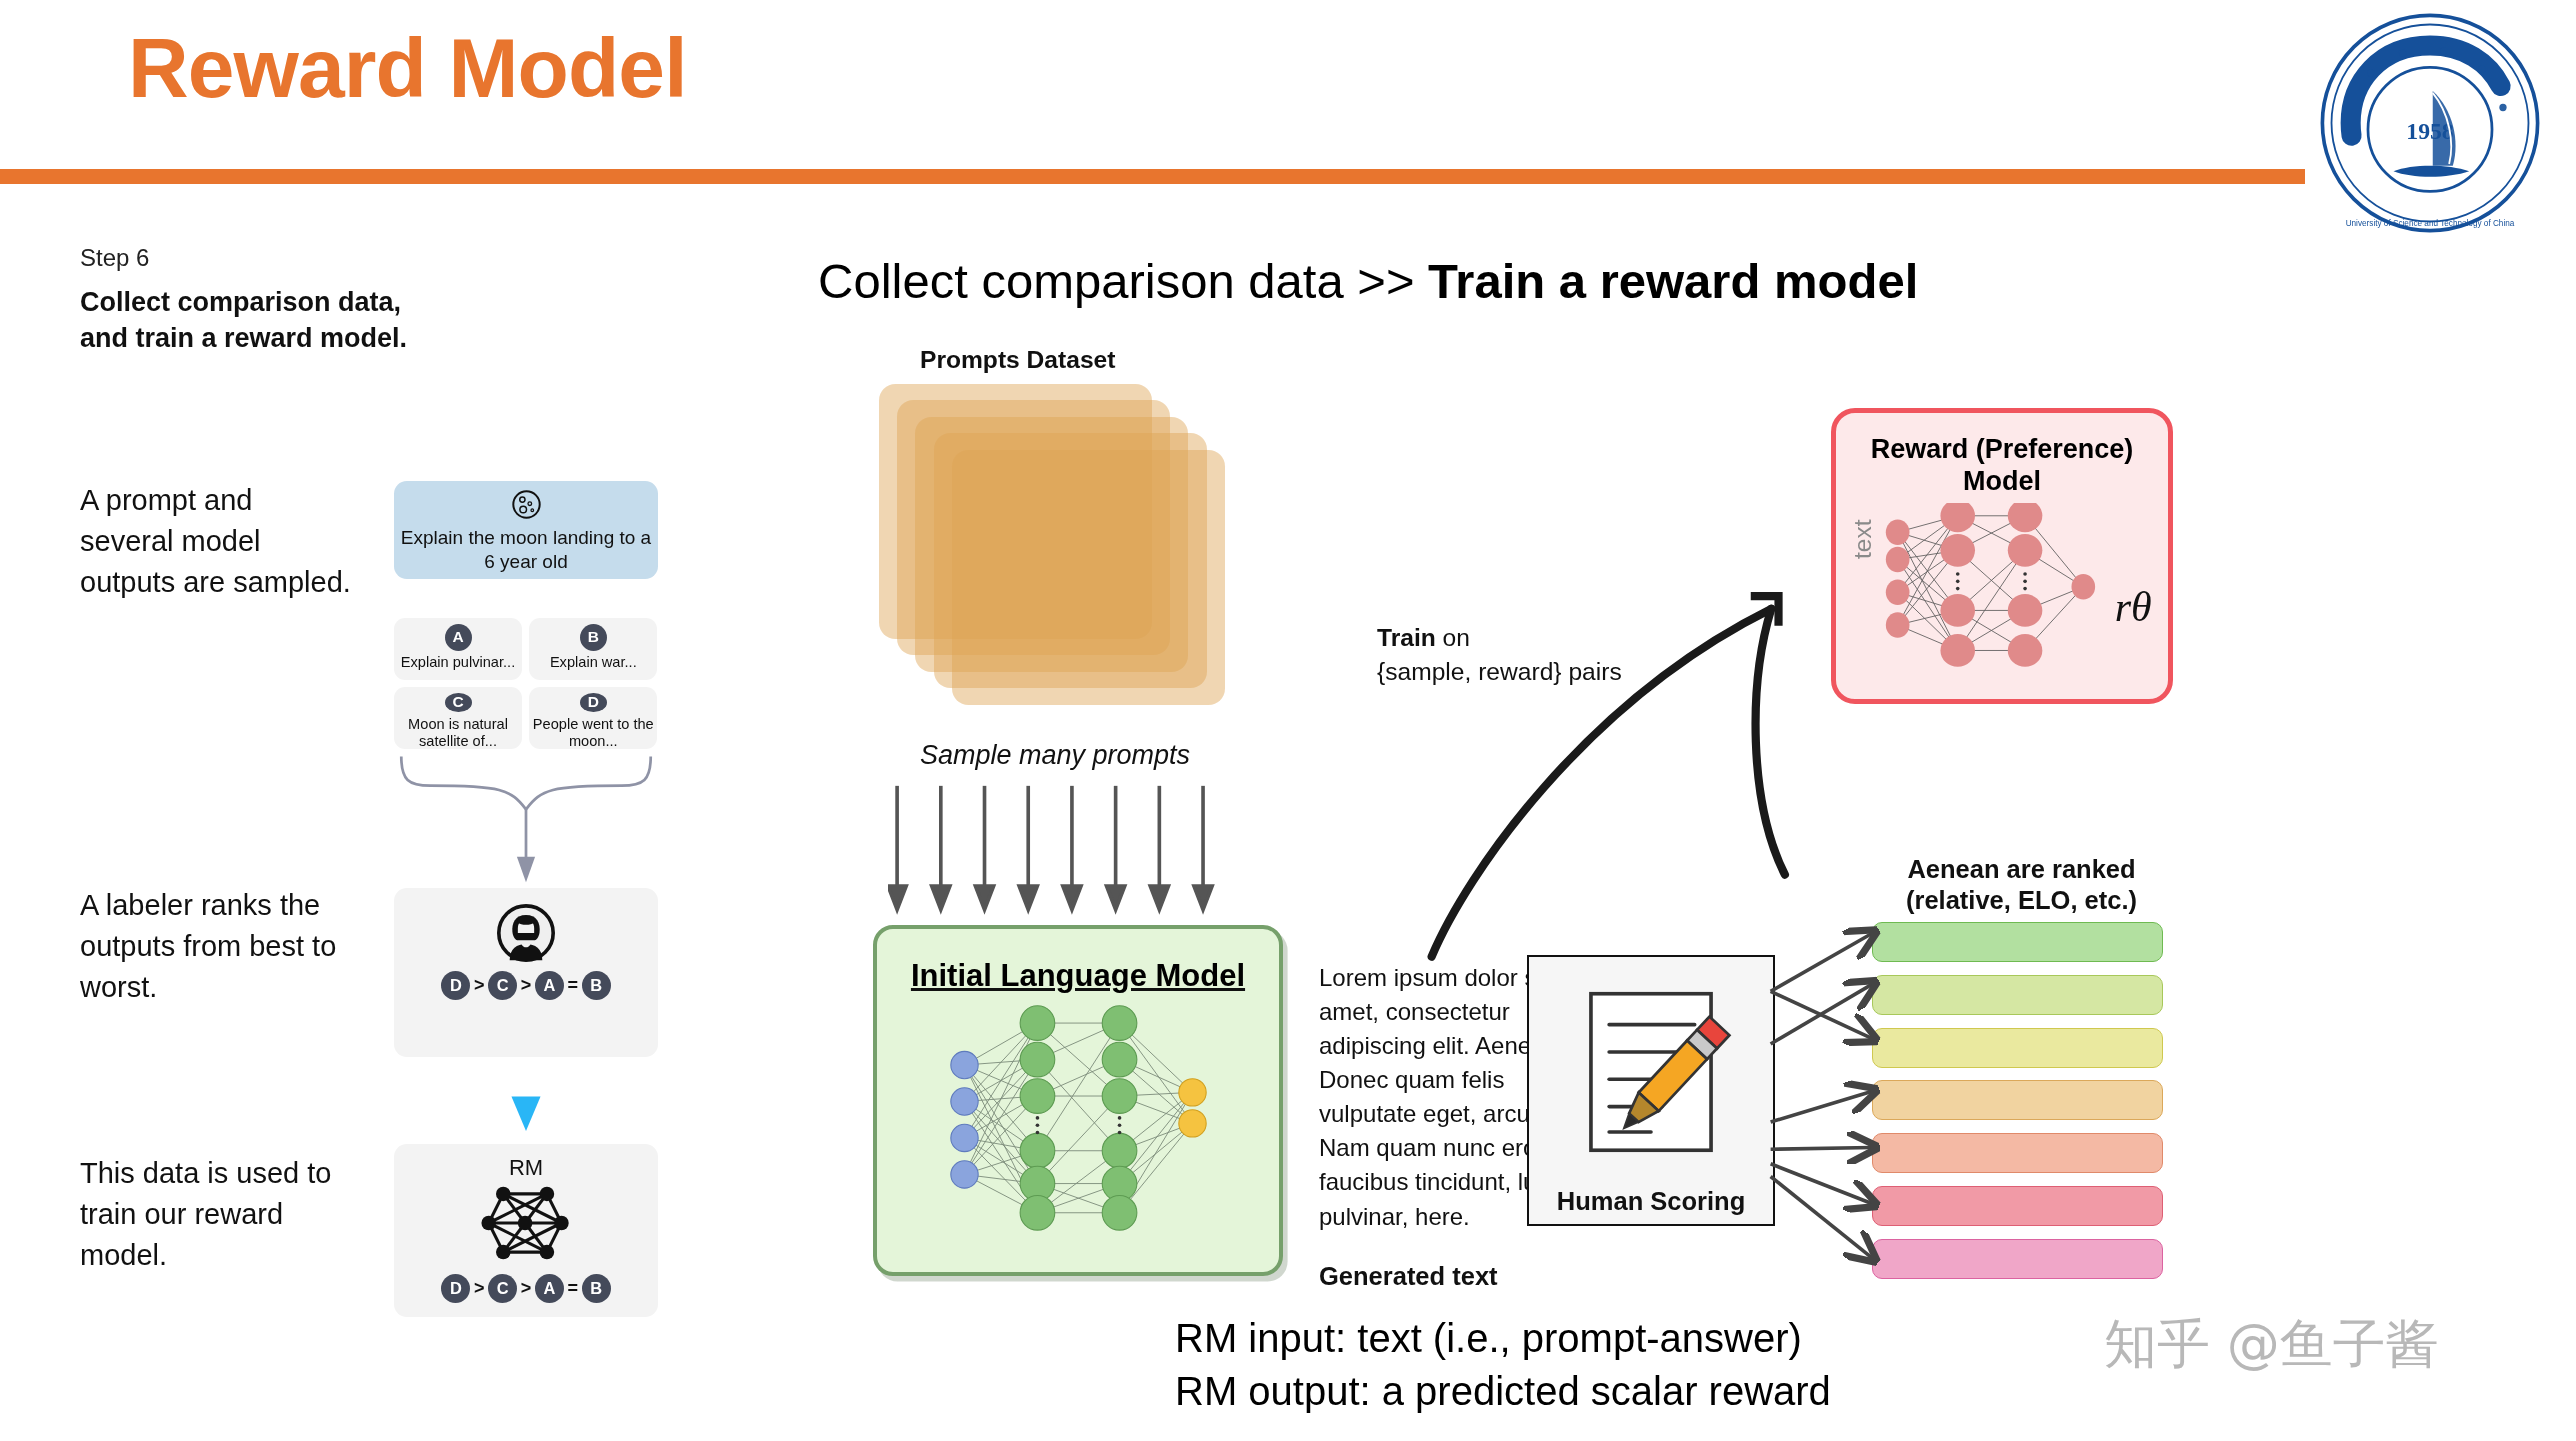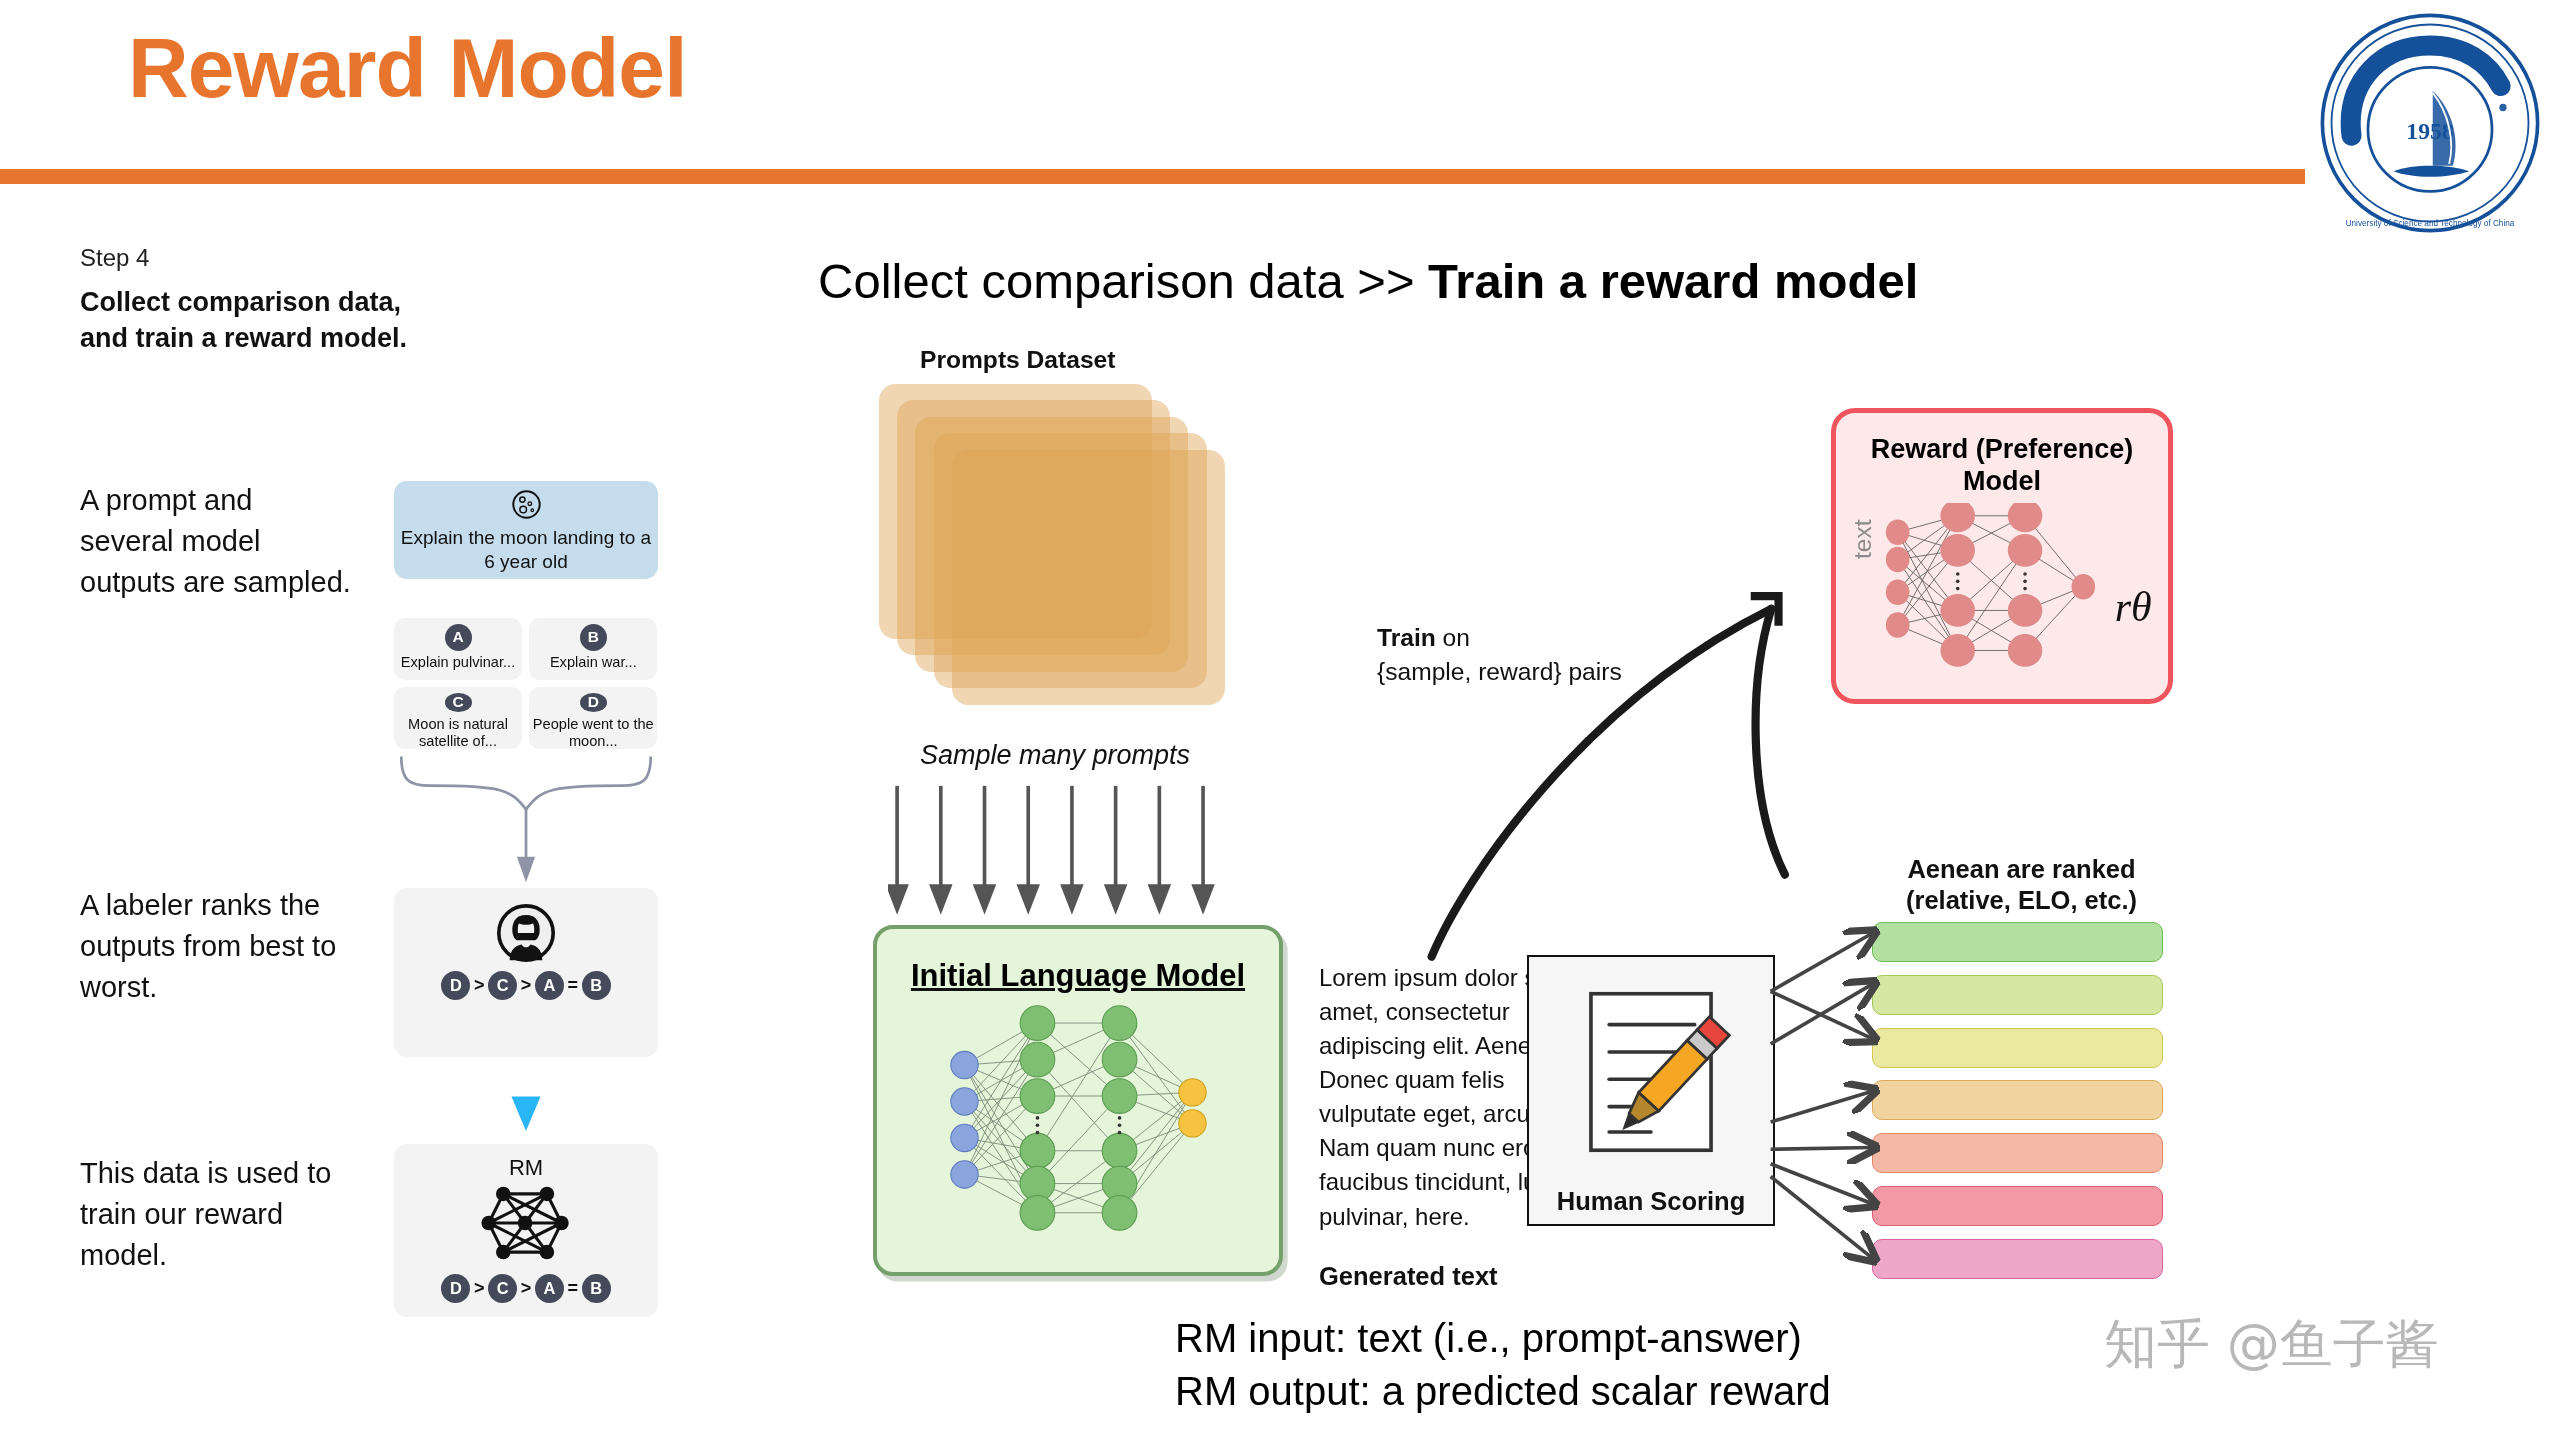--- a/index.html
+++ b/index.html
@@ -118,21 +118,21 @@
       <circle cx="60" cy="70" r="4"></circle>
         <circle cx="95" cy="48" r="4"></circle>
         <circle cx="140" cy="46" r="4"></circle>
       <circle cx="182" cy="66" r="4"></circle>
         <circle cx="205" cy="108" r="4"></circle>
     </g>
     <text x="125" y="238" text-anchor="middle" font-size="9" fill="#15509a">University of Science and Technology of China</text>
   </svg>
 </div>
 
-<div class="abs" id="step-label">Step 4</div>
+<div class="abs" id="step-label">Step 6</div>
 <div class="abs" id="step-heading" style="white-space:pre-line;">Collect comparison data,
 and train a reward model.</div>
 
 <div class="abs side-note" id="note-1">A prompt and several model outputs are sampled.</div>
 <div class="abs side-note" id="note-2">A labeler ranks the outputs from best to worst.</div>
 <div class="abs side-note" id="note-3">This data is used to train our reward model.</div>
 
 <div class="abs" id="prompt-card">
   <svg id="moon-icon" viewBox="0 0 40 40">
     <circle cx="20" cy="20" r="16" fill="none" stroke="#111" stroke-width="2.4"></circle>

